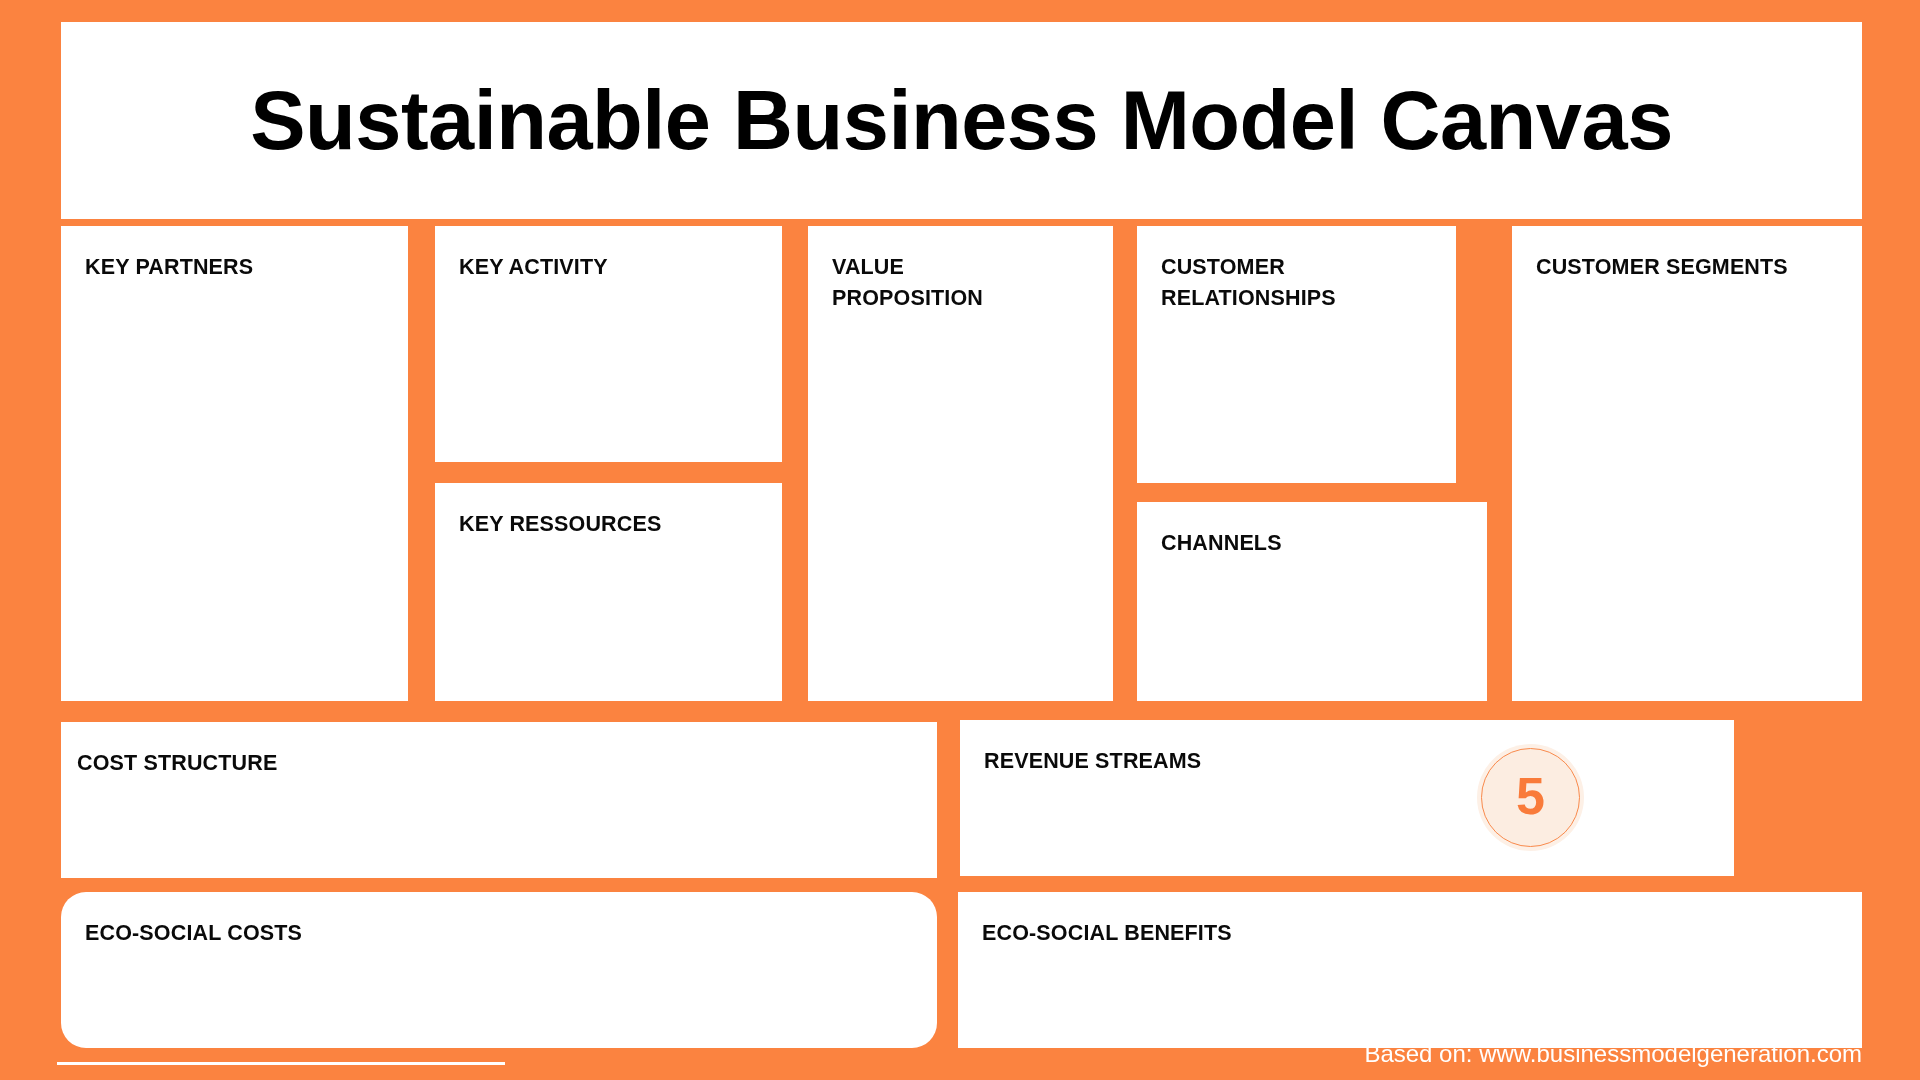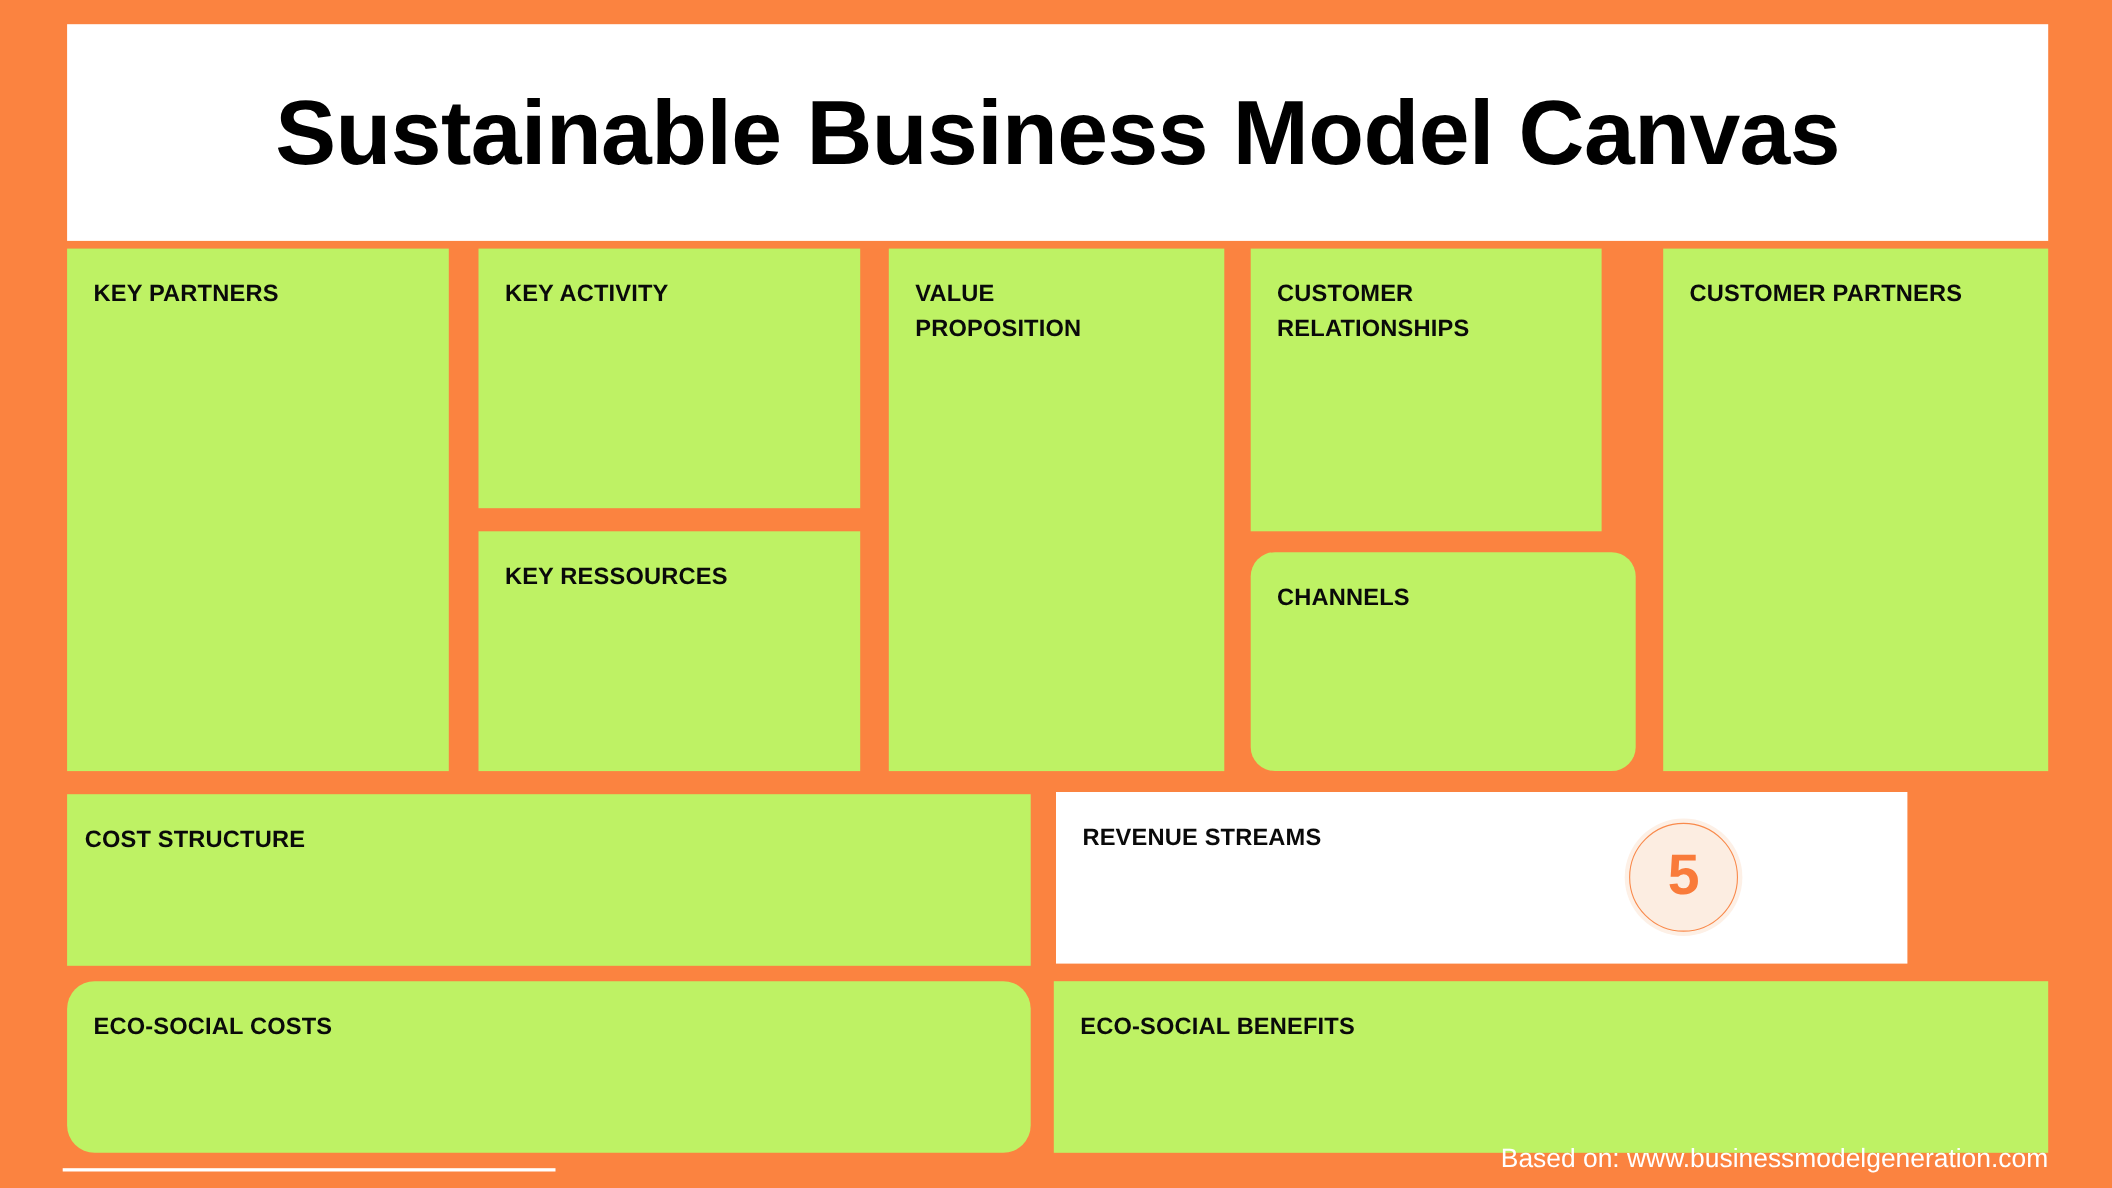--- a/index.html
+++ b/index.html
@@ -41,41 +41,41 @@
     font-weight: 700;
     letter-spacing: -0.5px;
     color: #000000;
     line-height: 1;
     white-space: nowrap;
   }
 
   
   .card {
     position: absolute;
-    background: #bef264;
+    background: #ffffff;
     padding: 26px 0 0 24px;
   }
   .card.white { background: #FFFFFF; }
 
   .card-title {
     font-size: 21.5px;
     font-weight: 700;
     letter-spacing: 0.15px;
     color: #0A0A0A;
     line-height: 1.42;
     white-space: pre-line;
   }
 
   
   .card-key-partners         { left: 61px;   top: 226px; width: 347px; height: 475px; }
   .card-key-activity         { left: 435px;  top: 226px; width: 347px; height: 236px; }
   .card-key-ressources       { left: 435px;  top: 483px; width: 347px; height: 218px; }
   .card-value-proposition    { left: 808px;  top: 226px; width: 305px; height: 475px; }
   .card-customer-relations   { left: 1137px; top: 226px; width: 319px; height: 257px; }
-  .card-channels             { left: 1137px; top: 502px; width: 350px; height: 199px; border-radius: 22px; }
+  .card-channels             { left: 1137px; top: 502px; width: 350px; height: 199px; }
   .card-customer-segments    { left: 1512px; top: 226px; width: 350px; height: 475px; }
 
   .card-cost-structure       { left: 61px;   top: 722px; width: 876px; height: 156px; padding-left: 16px; }
   .card-revenue-streams      { left: 960px;  top: 720px; width: 774px; height: 156px; }
   .card-eco-social-costs     { left: 61px;   top: 892px; width: 876px; height: 156px; border-radius: 25px; }
   .card-eco-social-benefits  { left: 958px;  top: 892px; width: 904px; height: 156px; }
 
   
   .badge-step {
     position: absolute;
@@ -159,21 +159,21 @@
   <div class="card card-customer-relations">
     <div class="card-title">CUSTOMER
 RELATIONSHIPS</div>
   </div>
 
   <div class="card card-channels">
     <div class="card-title">CHANNELS</div>
   </div>
 
   <div class="card card-customer-segments">
-    <div class="card-title">CUSTOMER PARTNERS</div>
+    <div class="card-title">CUSTOMER SEGMENTS</div>
   </div>
 
   <div class="card card-cost-structure">
     <div class="card-title">COST STRUCTURE</div>
   </div>
 
   <div class="card white card-revenue-streams">
     <div class="card-title">REVENUE STREAMS</div>
   </div>
 

